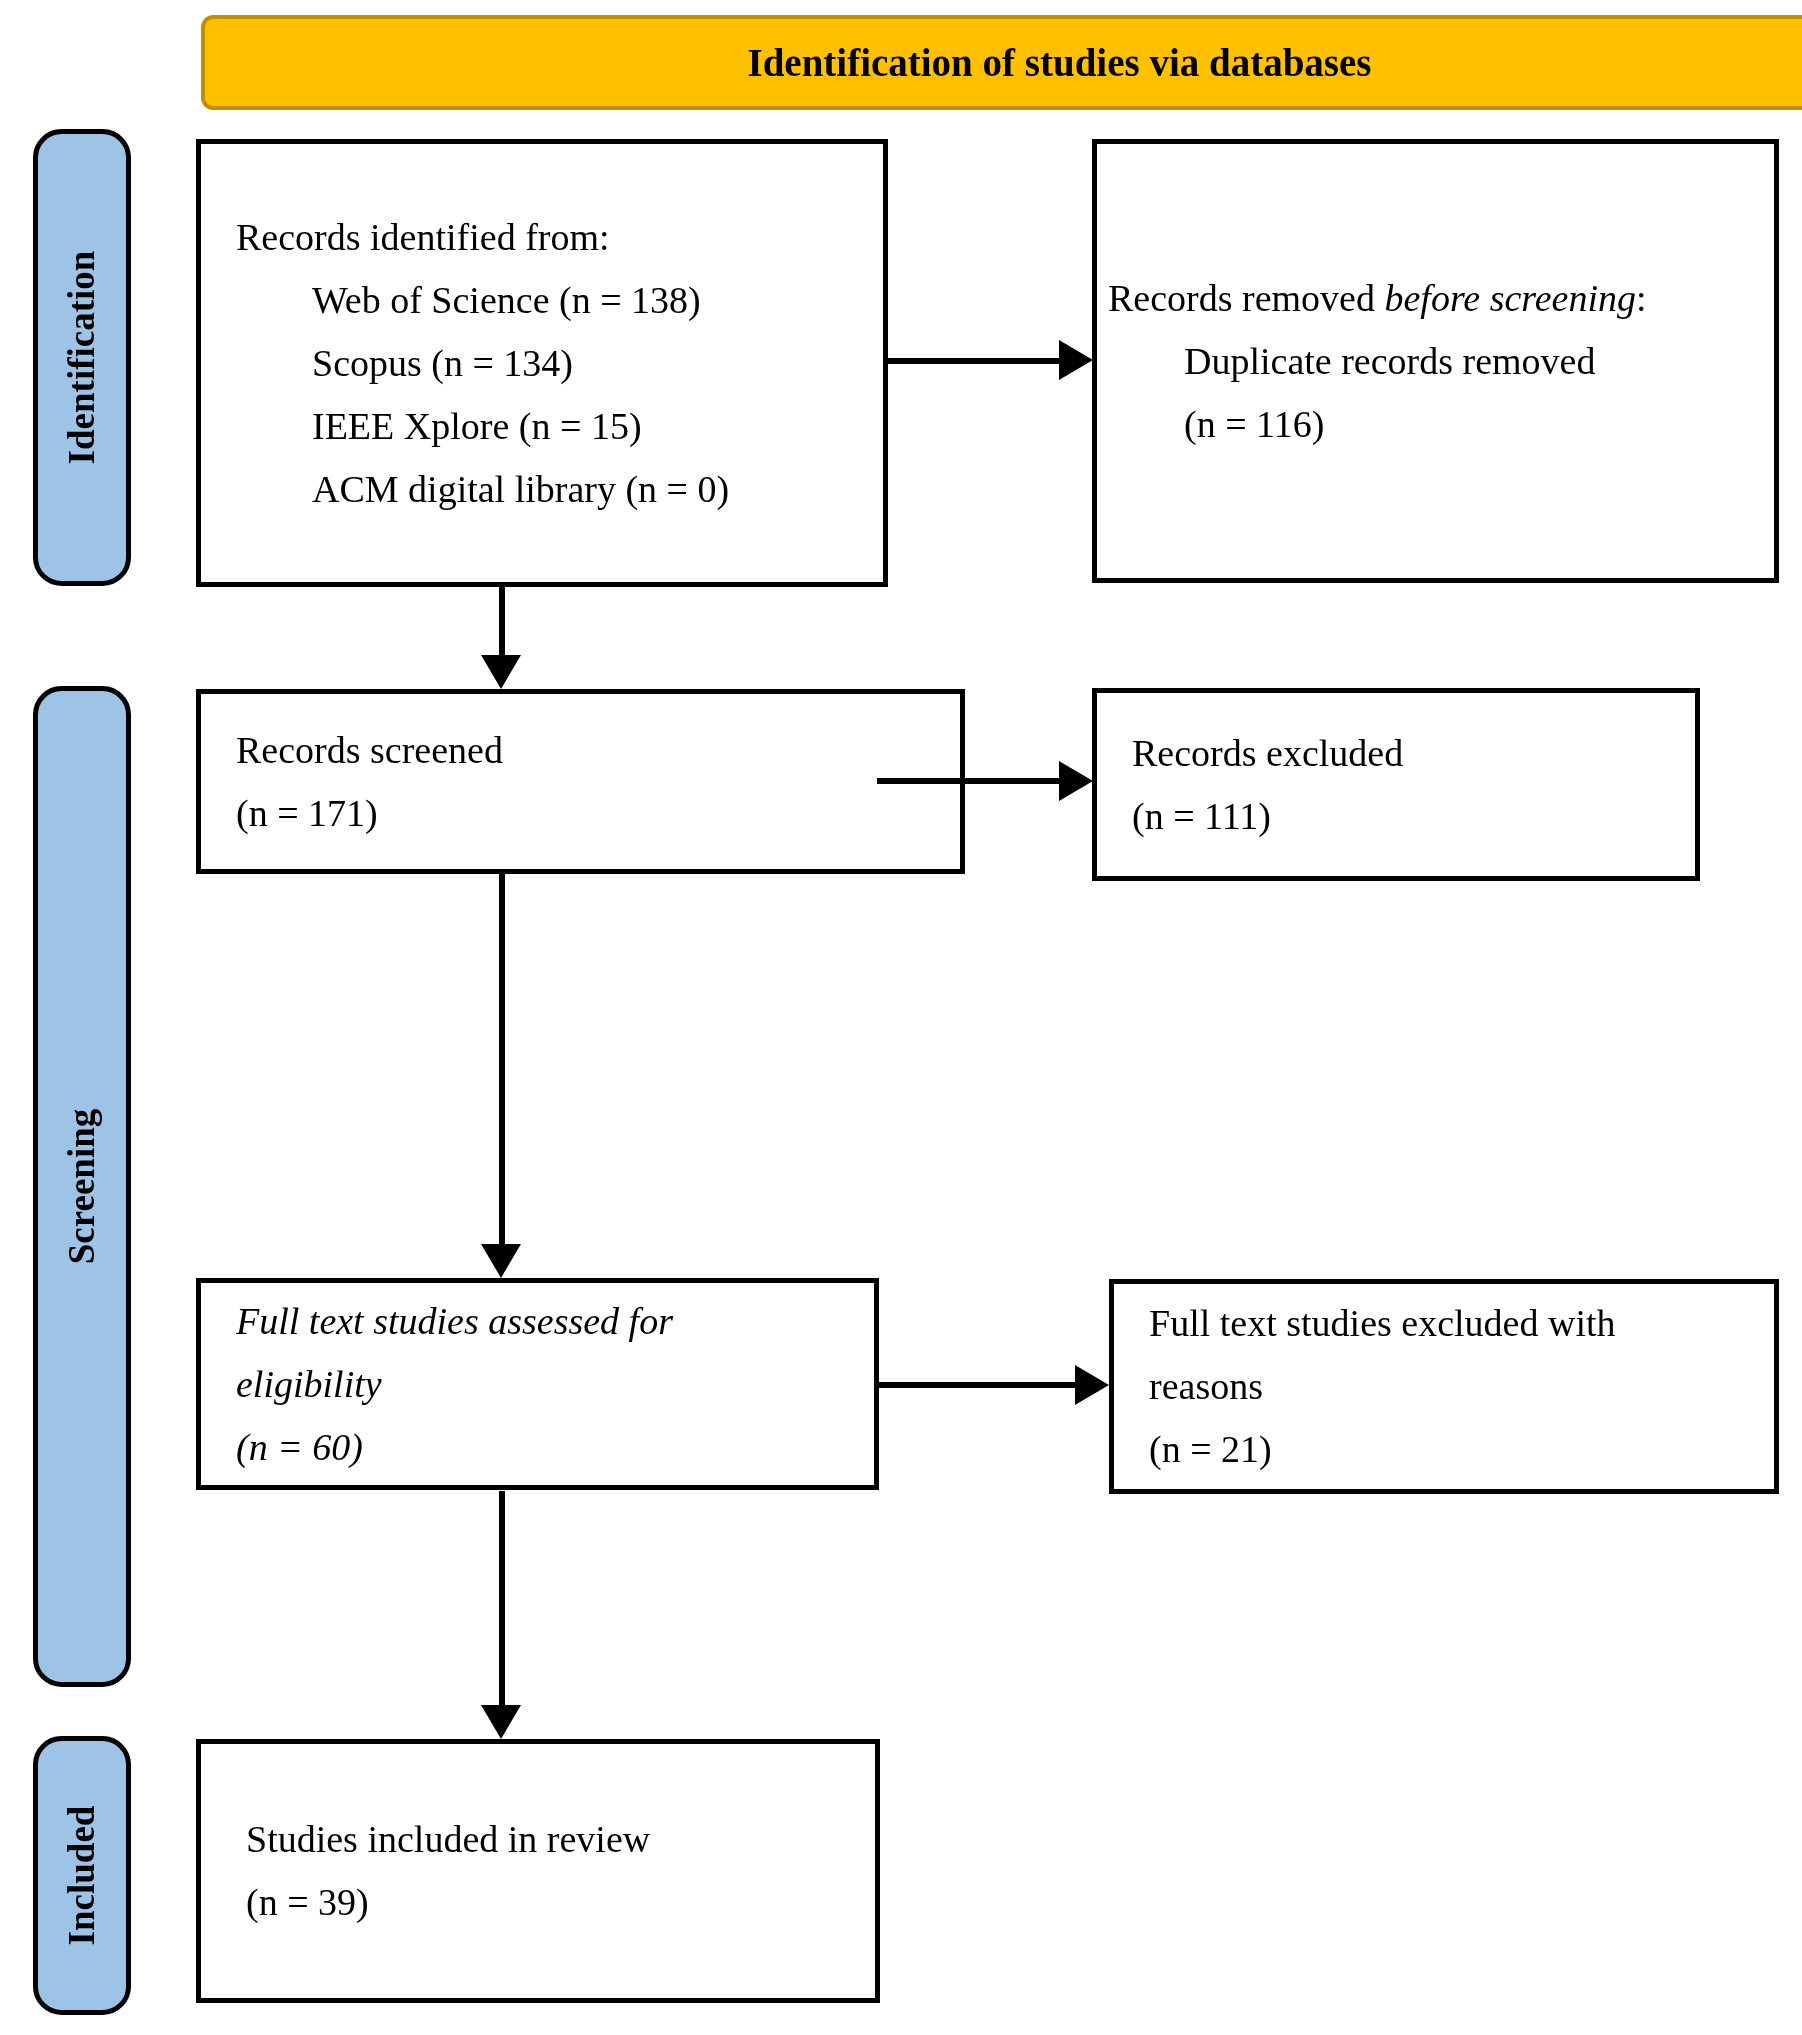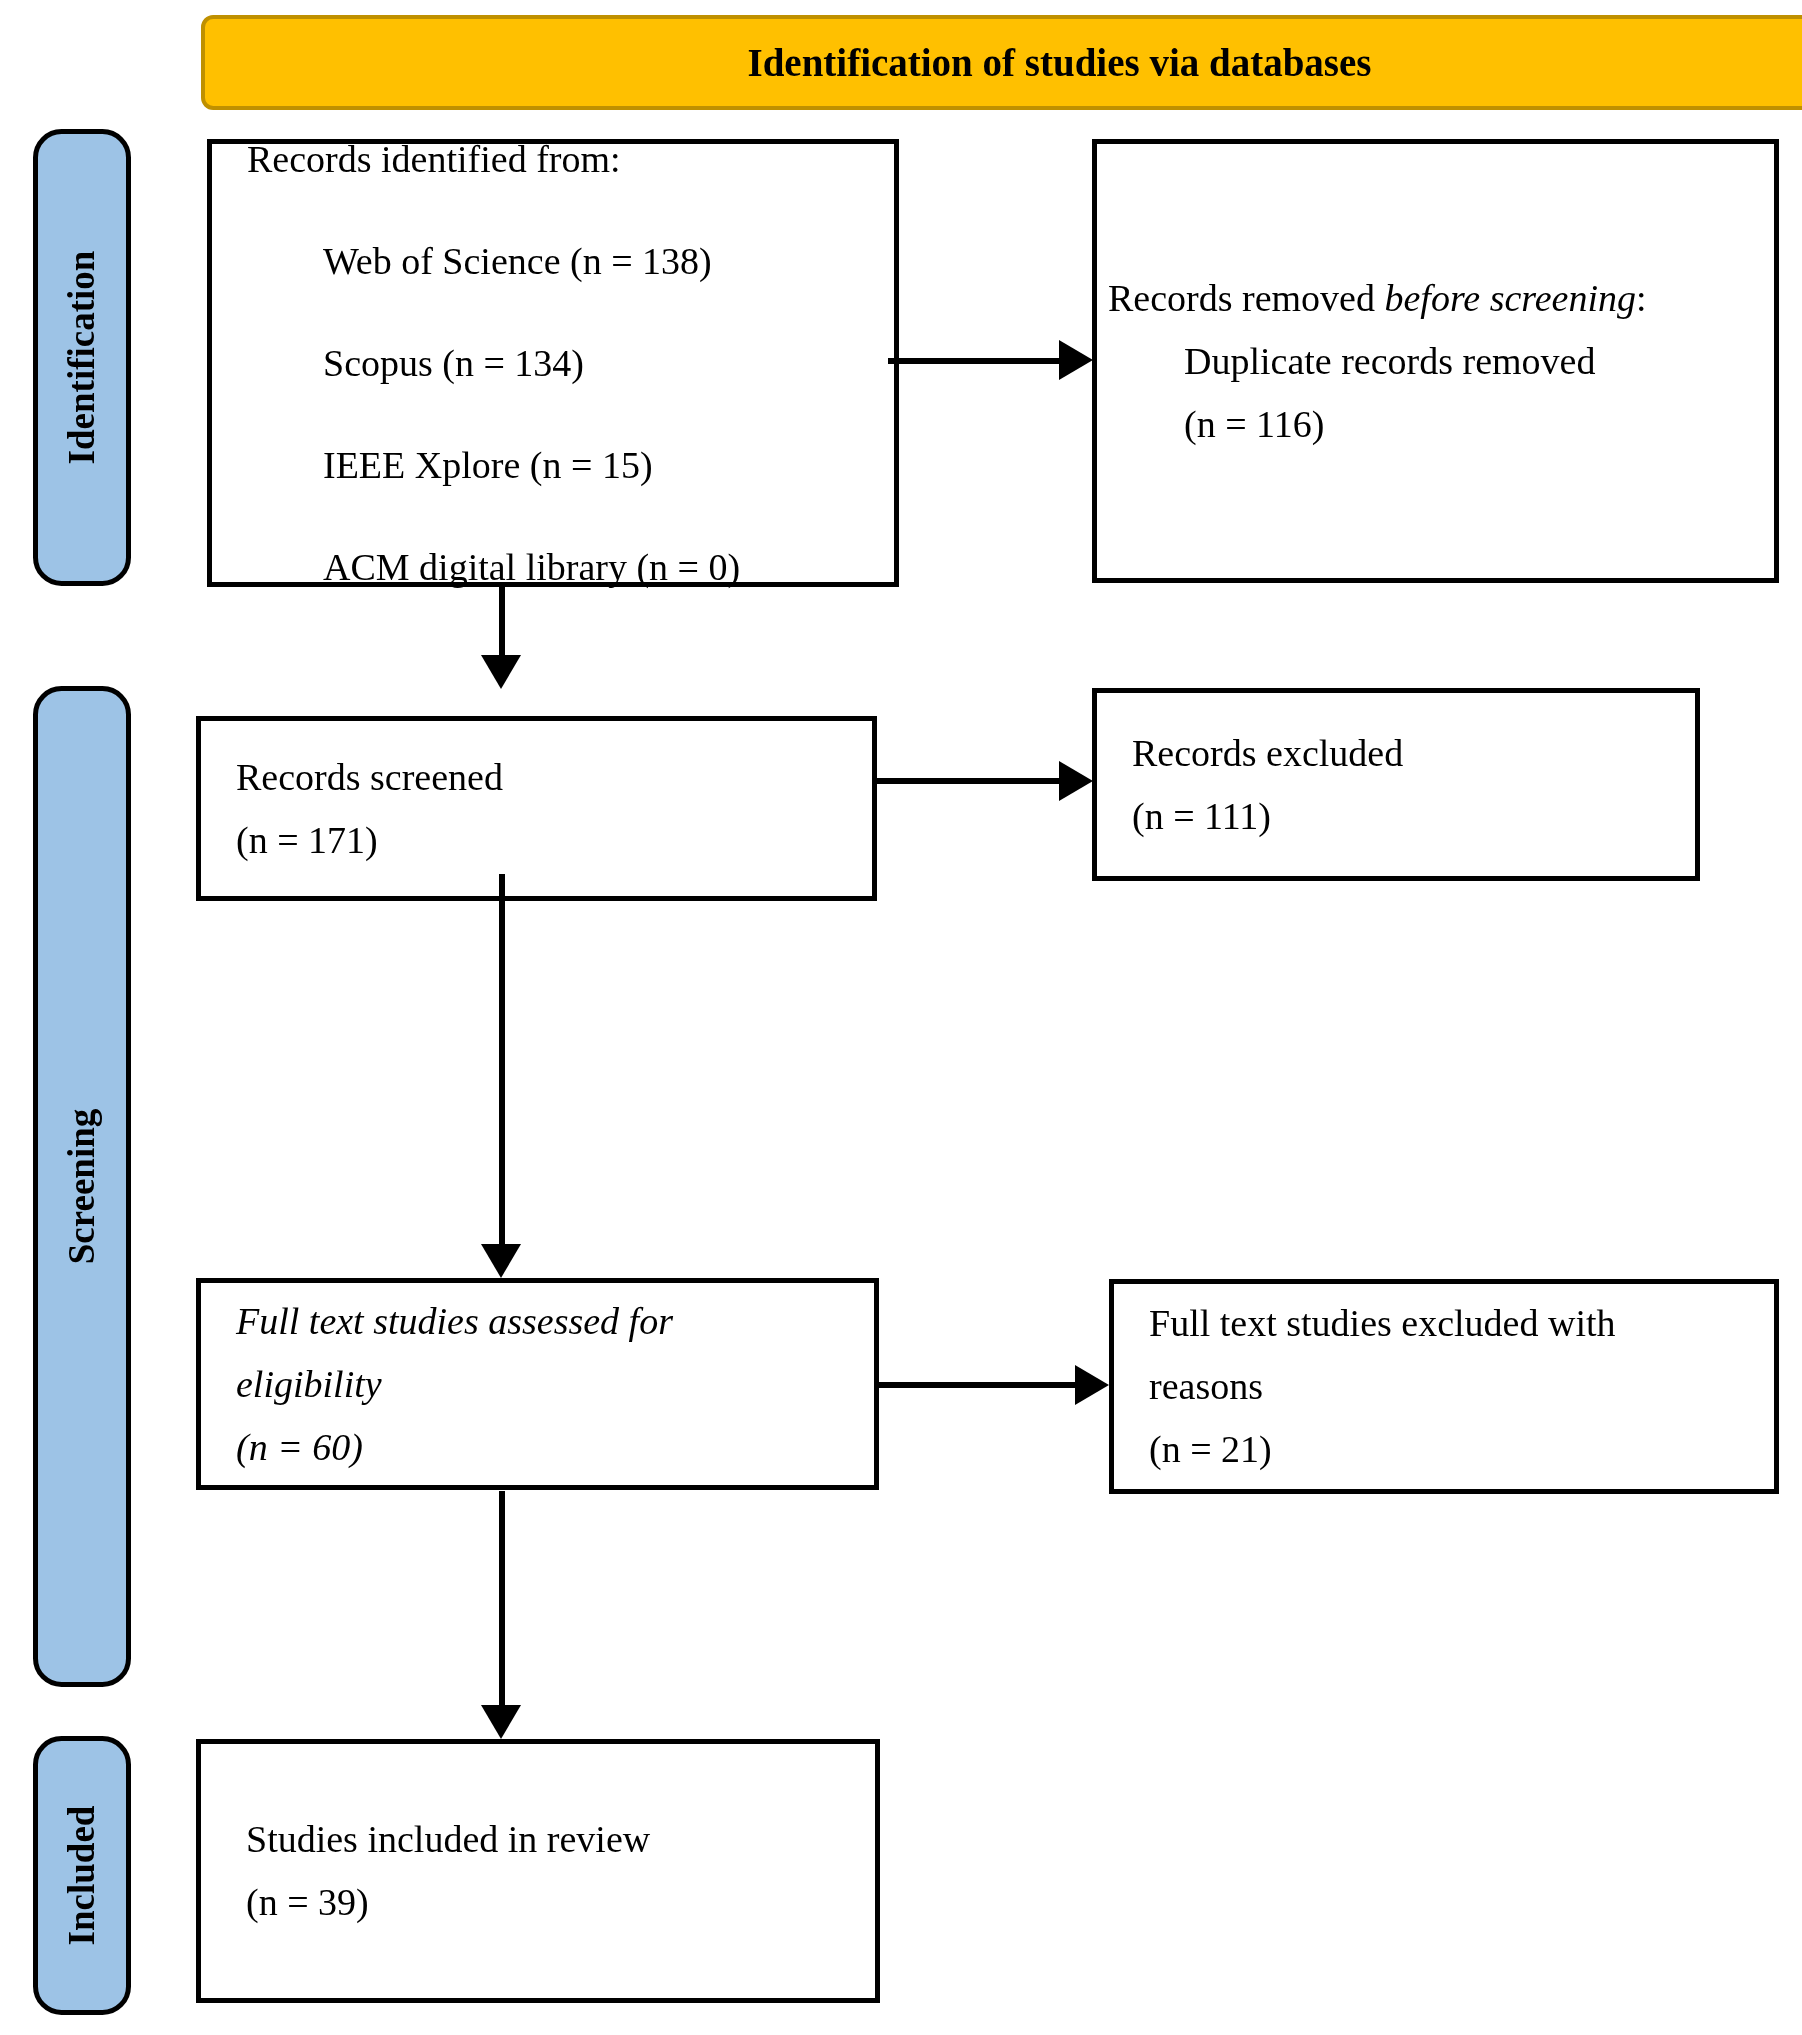--- a/index.html
+++ b/index.html
@@ -65,23 +65,23 @@
     display: flex;
     flex-direction: column;
     justify-content: center;
     font-size: 38px;
     line-height: 63px;
     padding: 6.8px 20.4px 6.8px 35px;
   }
   .fbox .indent { padding-left: 76px; }
   .fbox em { font-style: italic; }
 
-  .box-records-identified { left: 207px;  top: 139px;  width: 692px; height: 448px; gap: 39px; }
+  .box-records-identified { left: 196px;  top: 139px;  width: 692px; height: 448px; }
   .box-records-removed    { left: 1092px; top: 139px;  width: 687px; height: 444px; padding-left: 11px; }
-  .box-records-screened   { left: 196px;  top: 689px; width: 681px; height: 185px; margin-top: 27px; }
+  .box-records-screened   { left: 196px;  top: 689px; width: 769px; height: 185px; }
   .box-records-excluded   { left: 1092px; top: 688px; width: 608px; height: 193px; }
   .box-fulltext-assessed  { left: 196px;  top: 1278px; width: 683px; height: 212px; font-style: italic; }
   .box-fulltext-excluded  { left: 1109px; top: 1279px; width: 670px;  height: 215px; }
   .box-studies-included   { left: 196px;  top: 1739px; width: 684px; height: 264px; padding-left: 45px; }
 
   
   .hline { position: absolute; height: 6.1px; background: #000000; }
   .vline { position: absolute; width: 6.1px;  background: #000000; }
   .head-right {
     position: absolute; width: 0; height: 0;

